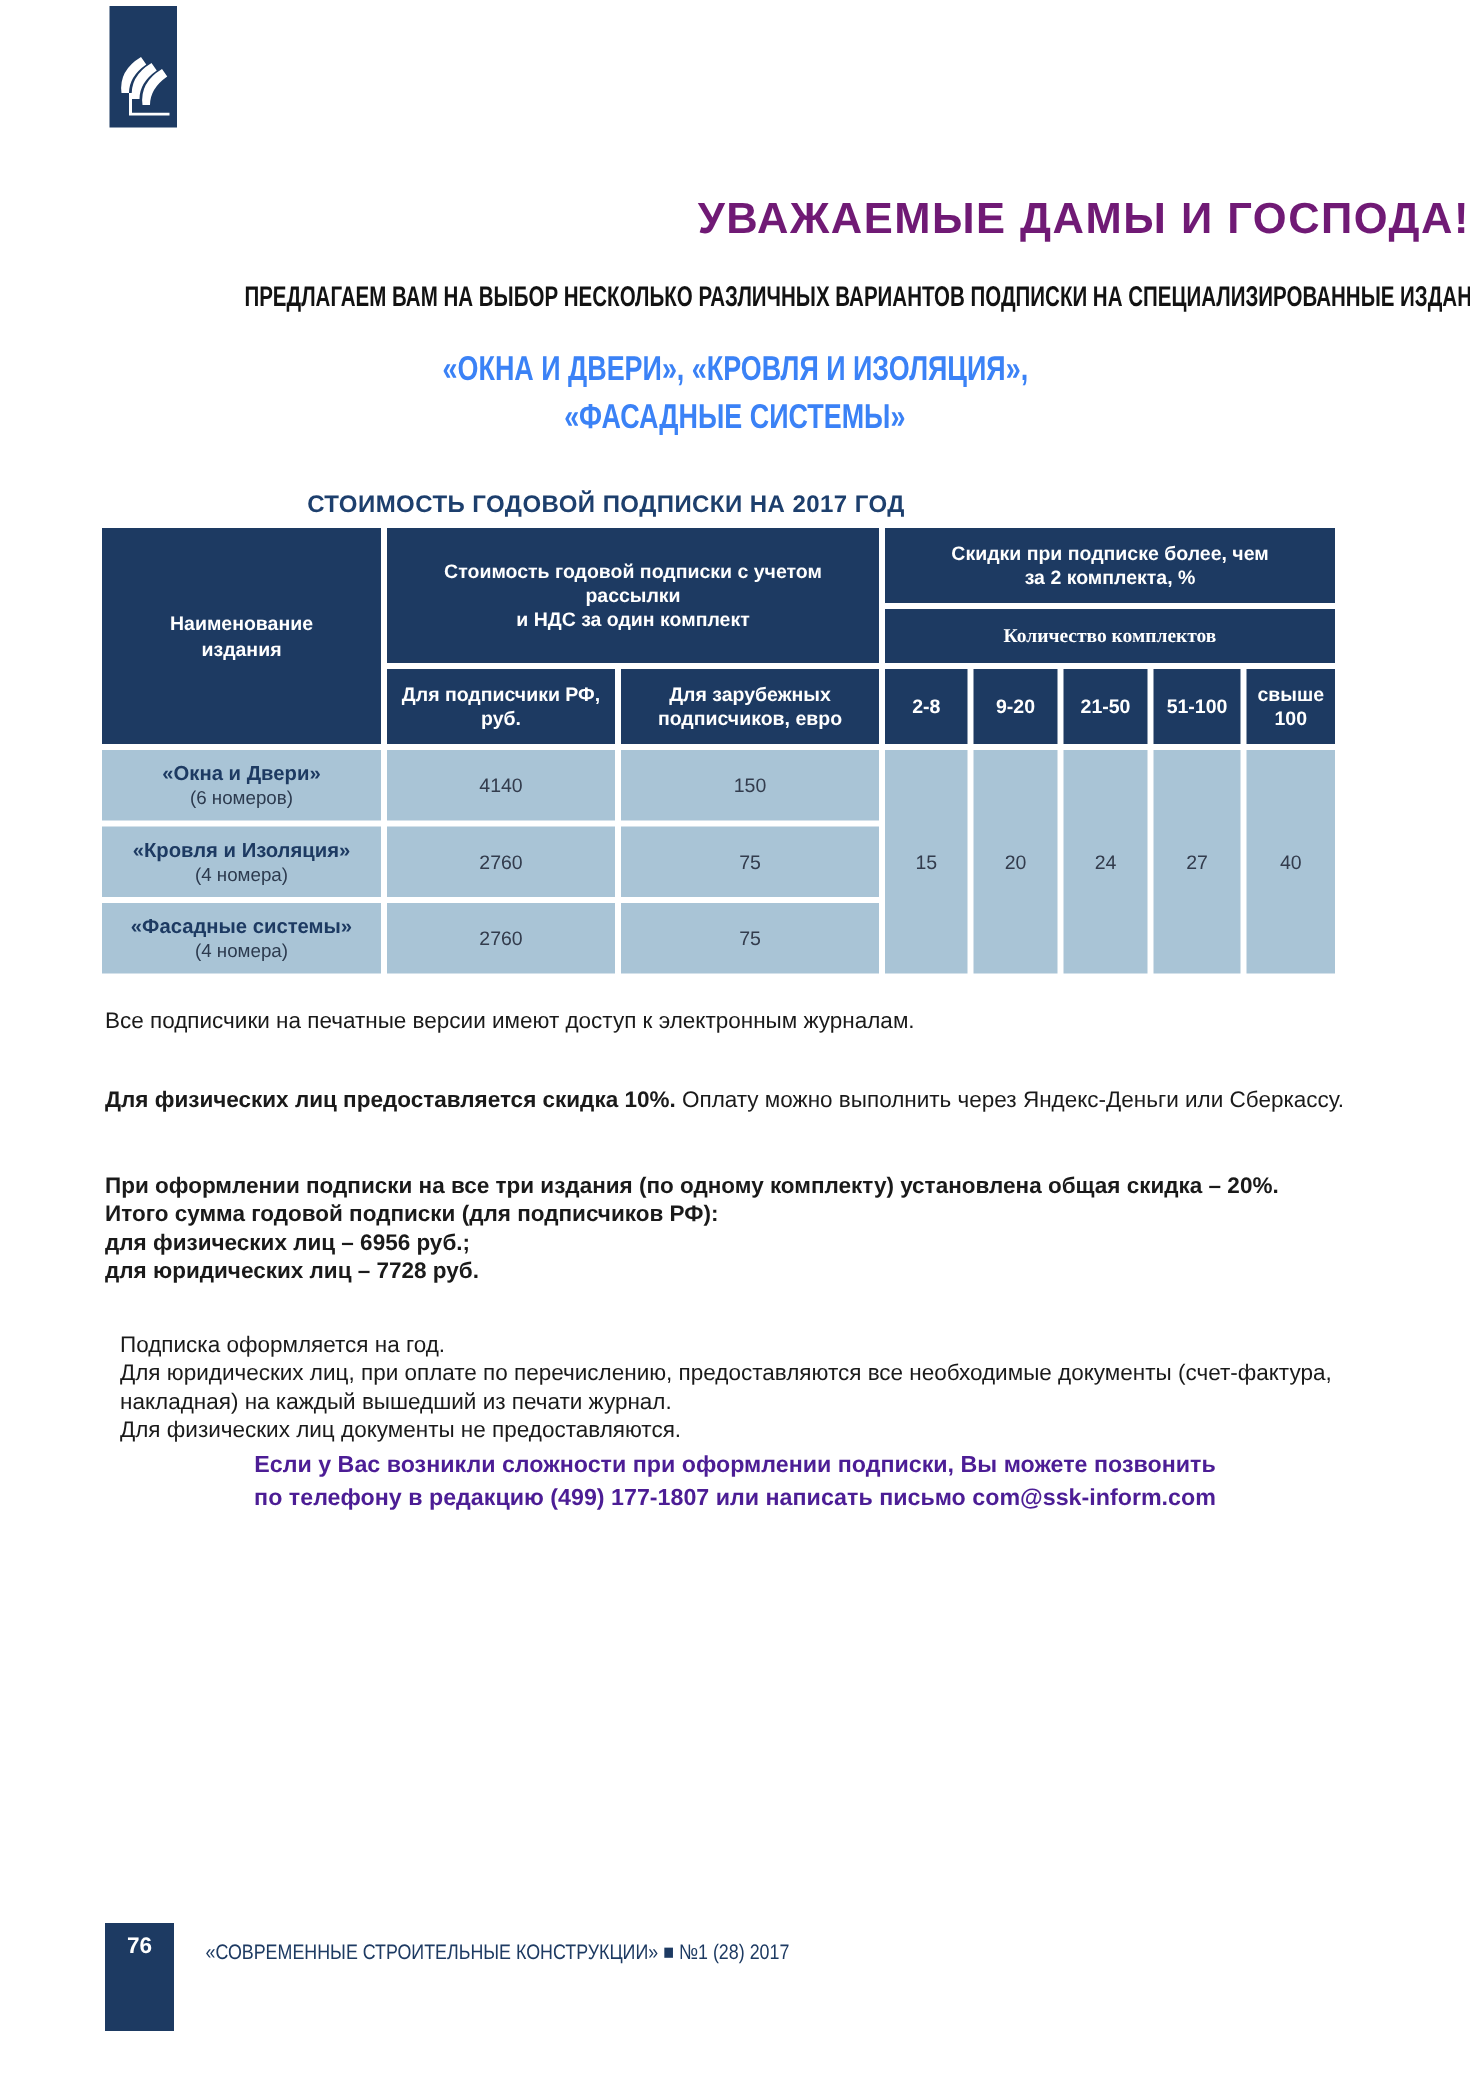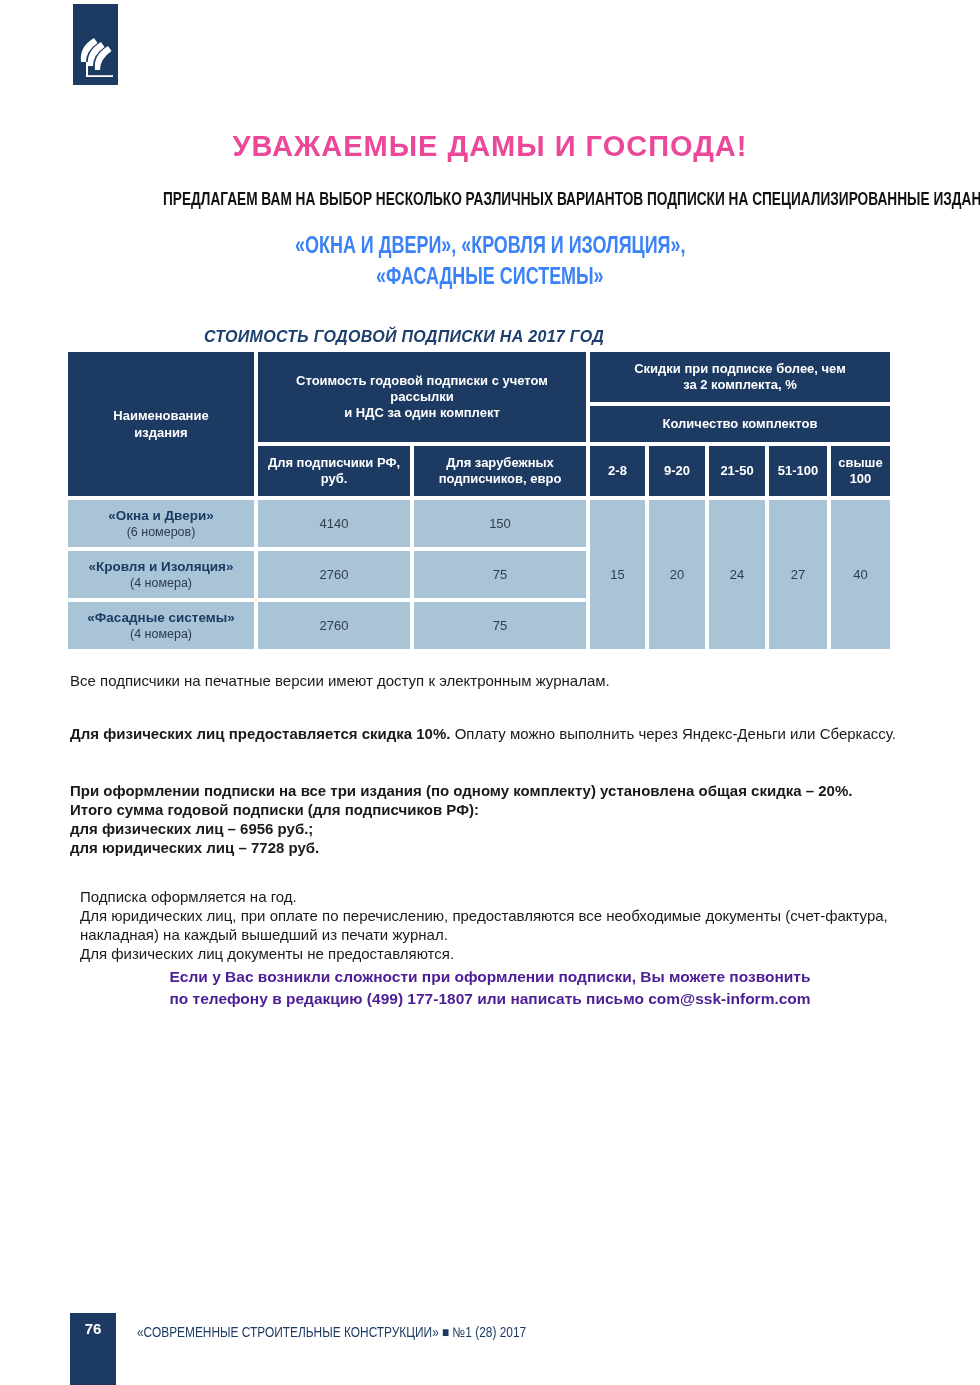--- a/index.html
+++ b/index.html
@@ -9,48 +9,48 @@
     -webkit-font-smoothing:antialiased;
   }
   .page{position:absolute;inset:0;width:980px;height:1385px;overflow:hidden;}
 
   
   .logo{position:absolute;left:73px;top:4px;width:45px;height:81px;background:#1d3a62;}
   .logo svg{display:block;width:45px;height:81px;}
 
   
   .title{
-    position:absolute;left:0;top:130px;width:980px;text-align:center;
-    font-size:29px;font-weight:bold;letter-spacing:1px;color:#ec4899;margin:0;
+    position:absolute;left:0;top:130px;width:980px;text-align:right;
+    font-size:29px;font-weight:bold;letter-spacing:1px;color:#701a75;margin:0;
   }
   .intro{position:absolute;left:0;top:188px;width:980px;text-align:center;}
   .intro .cond{font-size:19px;font-weight:bold;color:#121212;}
   .journals{position:absolute;left:0;top:231px;width:980px;text-align:center;line-height:28px;color:#3b82f6;}
   .journals .cond{font-size:23px;font-weight:bold;}
   .cond{display:inline-block;white-space:nowrap;transform:scaleX(0.72);transform-origin:50% 50%;}
   .journals .cond{transform:scaleX(0.78);}
 
   .table-title{
     position:absolute;left:0;top:328px;width:808px;text-align:center;
-    font-size:16px;font-weight:bold;letter-spacing:0.3px;color:#1d3f6d;font-style:italic;
+    font-size:16px;font-weight:bold;letter-spacing:0.3px;color:#1d3f6d;
   }
 
   
   .tbl-wrap{position:absolute;left:64px;top:348px;}
   table.subs{border-collapse:separate;border-spacing:4px;table-layout:fixed;}
   table.subs th, table.subs td{vertical-align:middle;overflow:hidden;}
   table.subs th{
     background:#1d3a62;color:#ffffff;font-weight:bold;font-size:13px;
     text-align:center;padding:2px 3px;line-height:16px;
   }
   table.subs td{
     background:#a9c4d6;font-size:13px;color:#333c4d;text-align:center;padding:2px 3px;
   }
   .rowA th{height:46px;}
-  .rowB th{height:32px;}
+  .rowB th{height:32px;font-family:Liberation Serif, serif;}
   .rowC th{height:46px;}
   .body-row td{height:43px;}
   td.name-cell{text-align:left;padding:6px 6px 6px 10px;vertical-align:top;line-height:16px;}
   .jname{font-weight:bold;color:#1d3a62;font-size:13.5px;}
   .jissues{font-size:12.5px;color:#2c3a4e;}
   .hdr-name-span{display:inline-block;max-width:120px;line-height:17px;}
   td.disc-cell{font-size:13px;color:#2c3a4e;}
 
   
   .note{position:absolute;left:70px;width:845px;font-size:15px;color:#1a1a1a;line-height:19px;}
@@ -60,21 +60,21 @@
   .n4{top:887px;margin-left:10px;}
   .n2 .b{font-weight:bold;}
 
   
   .contact{
     position:absolute;left:0;top:966px;width:980px;text-align:center;
     font-size:15.5px;font-weight:bold;color:#4c1d95;line-height:22px;
   }
 
   
-  .footer{position:absolute;left:0;top:1313px;width:889px;height:72px;}
+  .footer{position:absolute;left:0;top:1282px;width:889px;height:72px;}
   .pagebox{
     position:absolute;left:70px;top:0;width:46px;height:72px;background:#1d3a62;
     color:#ffffff;font-weight:bold;font-size:15px;text-align:center;padding-top:7px;box-sizing:border-box;
   }
   .footer-line{position:absolute;left:137px;top:11px;color:#1d3a62;font-size:14px;}
   .footer-line .cond{transform:scaleX(0.85);transform-origin:0 50%;}
 </style>
 </head>
 <body>
 

